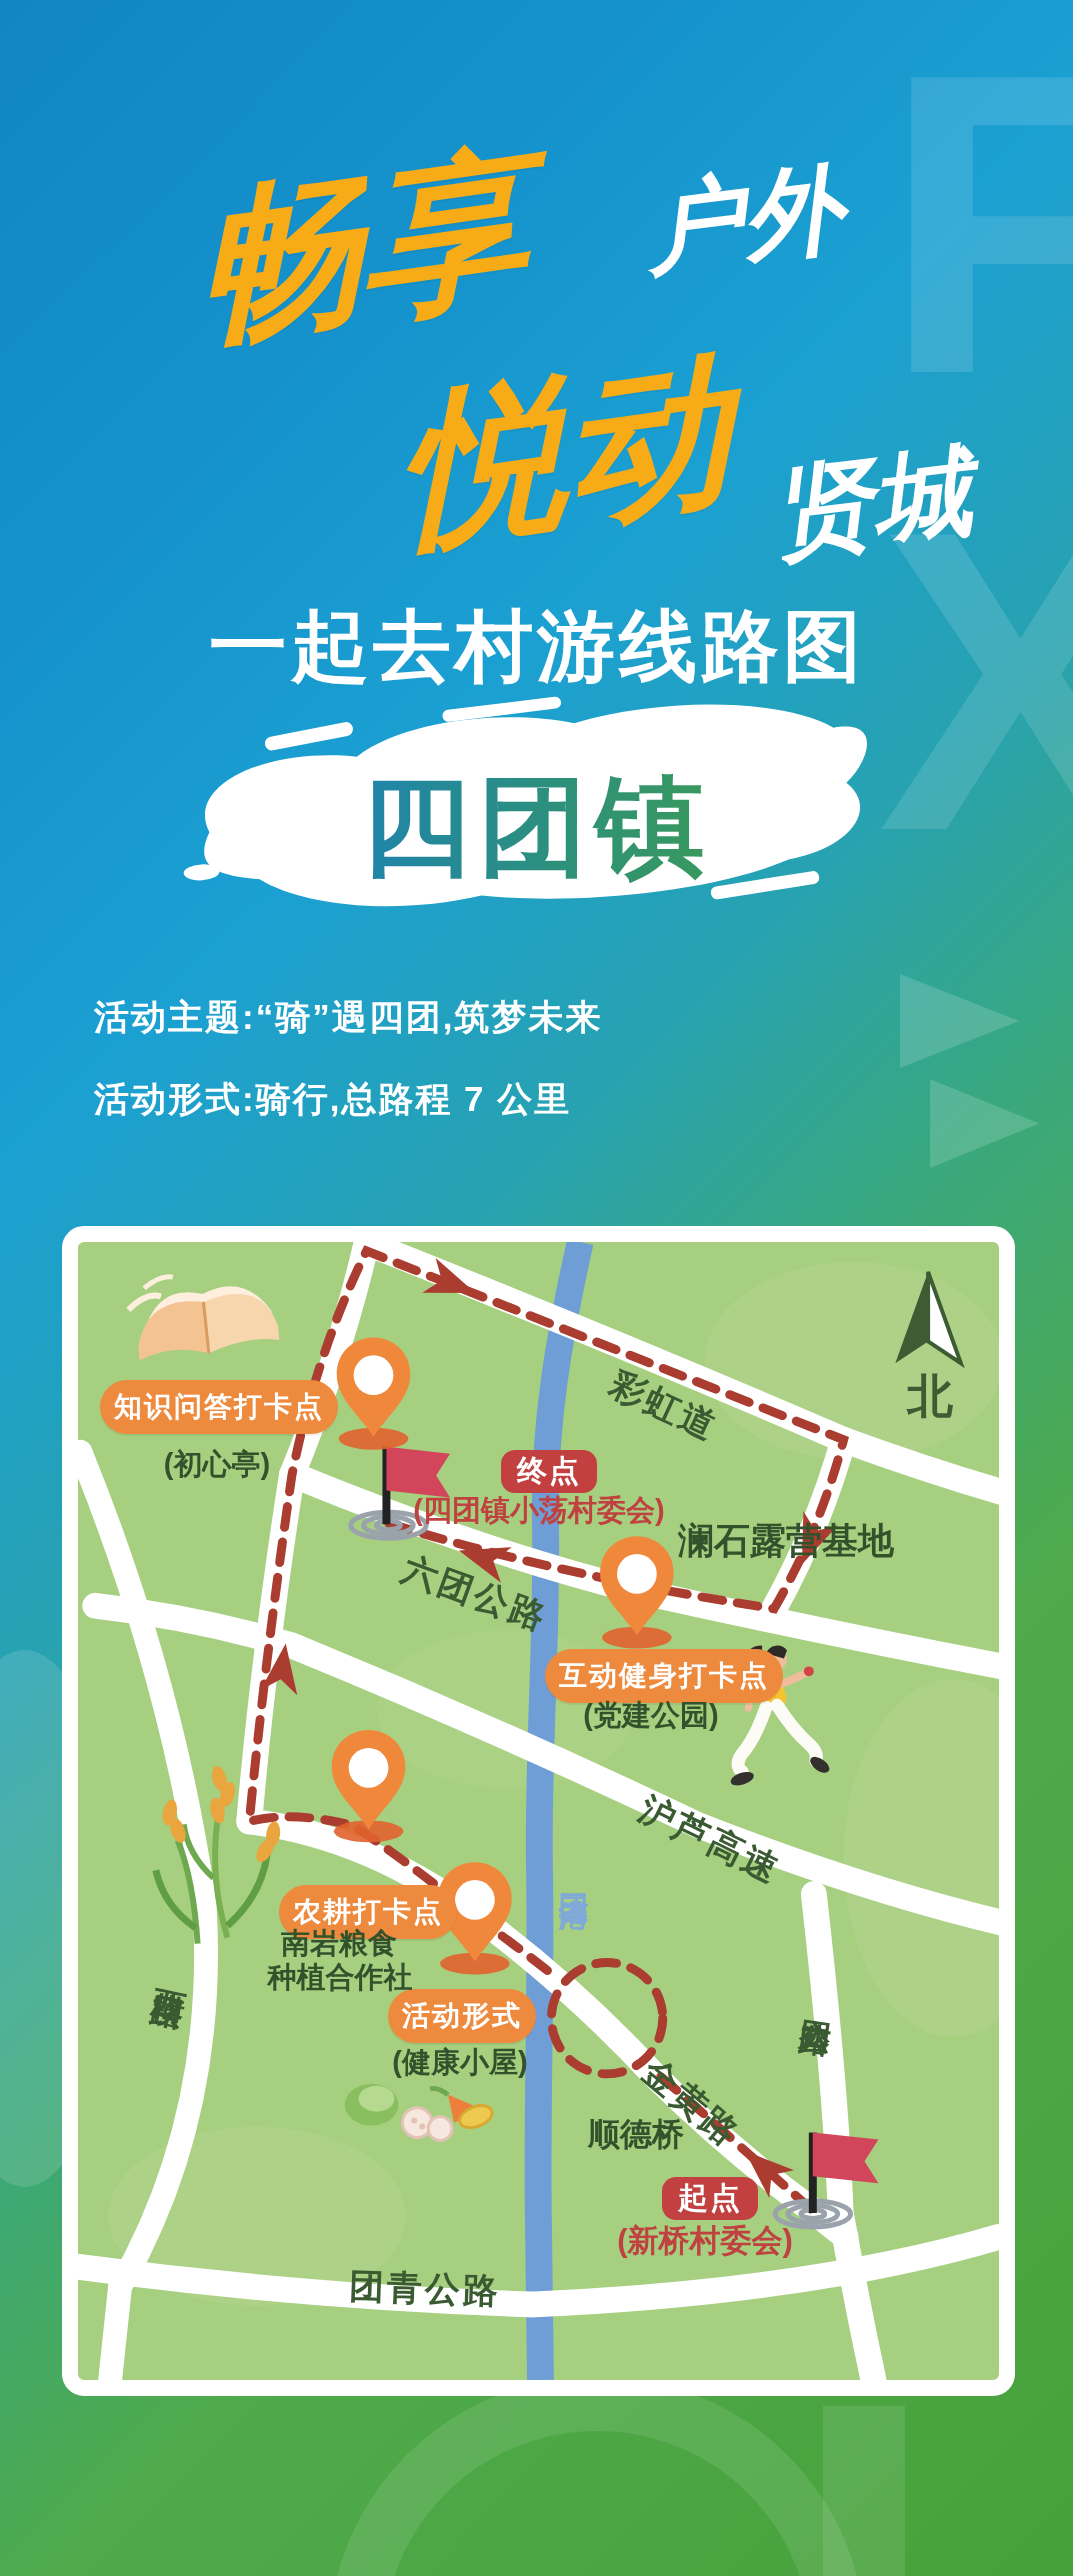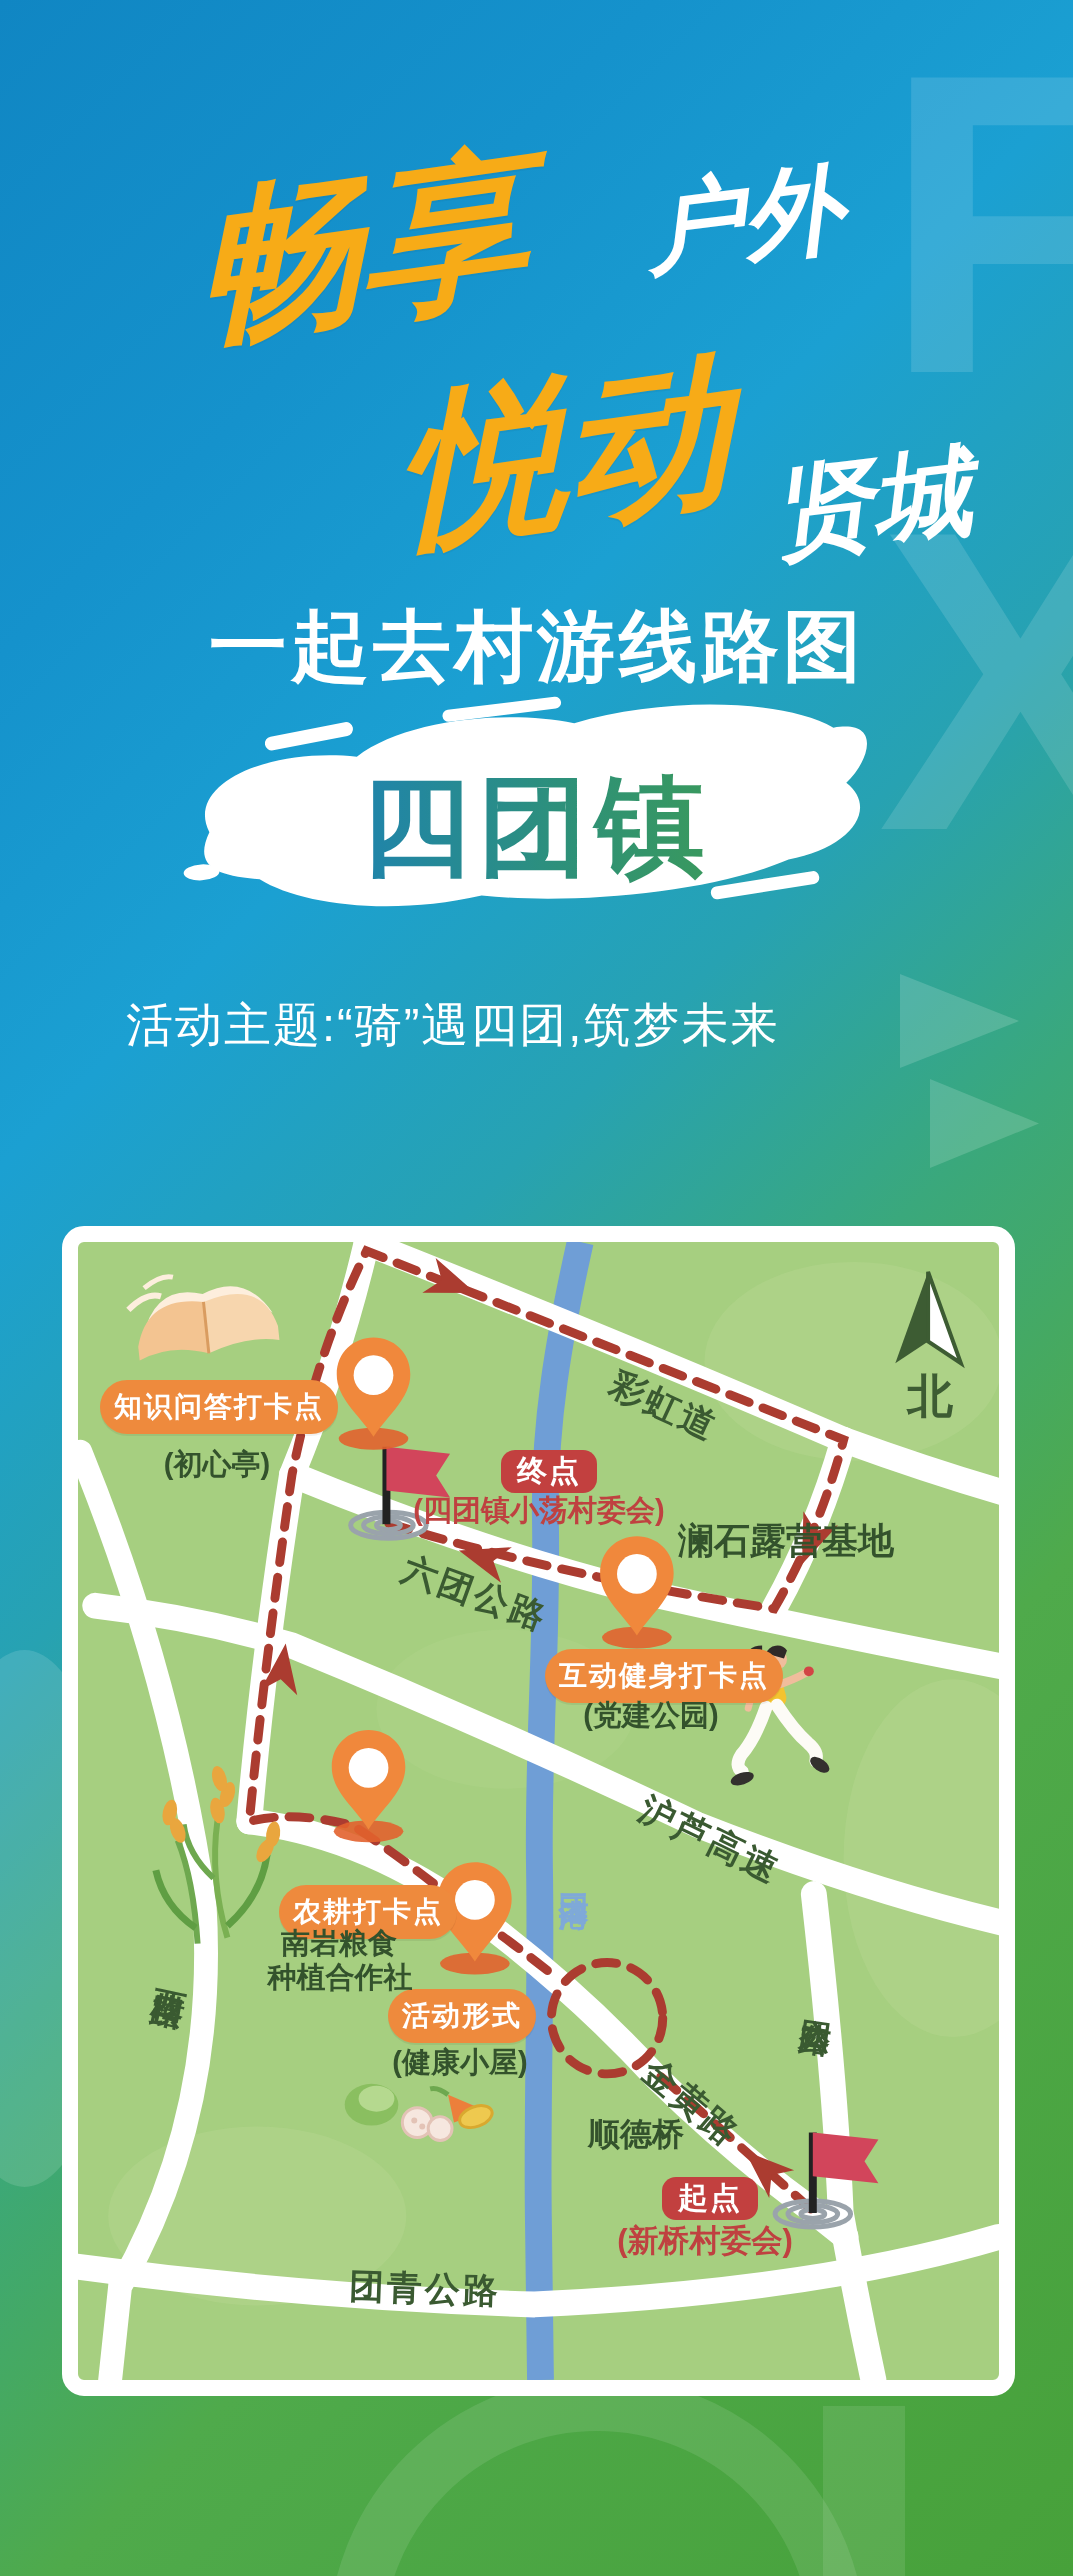--- a/index.html
+++ b/index.html
@@ -13,21 +13,21 @@
   .blob{position:absolute;background:rgba(255,255,255,.13);border-radius:50%;}
   .ringwm{position:absolute;border:55px solid rgba(255,255,255,.10);border-radius:50%;}
   .barwm{position:absolute;background:rgba(255,255,255,.10);}
 
   .script{position:absolute;color:#f7ab17;font-size:167px;font-weight:900;font-style:italic;line-height:1;transform:rotate(-8deg) skewX(-6deg);text-shadow:0 2px 0 rgba(0,0,0,.04);}
   .plain{position:absolute;color:#ffffff;font-size:99px;font-weight:900;font-style:italic;line-height:1;transform:rotate(-7deg);}
   .title{position:absolute;left:0;width:100%;text-align:center;color:#fff;font-size:78px;font-weight:900;letter-spacing:4px;}
   .brush{position:absolute;}
   .town{position:absolute;width:756px;text-align:center;font-size:109px;font-weight:900;letter-spacing:8px;
         background:linear-gradient(90deg,#1a7fc0 15%,#2e9177 55%,#44a046 90%);-webkit-background-clip:text;background-clip:text;color:transparent;}
-  .info{position:absolute;color:#fff;font-size:47px;font-weight:400;letter-spacing:2px;margin-left:32px;}
+  .info{position:absolute;color:#fff;font-size:35px;font-weight:700;letter-spacing:2px;}
 
   #mapbox{position:absolute;left:62px;top:1226px;width:921px;height:1138px;border:16px solid #ffffff;border-radius:22px;background:#a6cf80;overflow:hidden;}
   #mapbox svg{position:absolute;left:0;top:0;}
   .maplabel{position:absolute;color:#33522c;font-weight:800;white-space:nowrap;transform:translate(-50%,-50%);}
   .roadlab{font-size:35px;color:#3a5a31;letter-spacing:3px;}
   .sublab{font-size:29px;}
   .redlab{color:#bf4140;font-size:29px;}
   .bluelab{color:#7fa9d8;font-size:30px;letter-spacing:2px;writing-mode:vertical-rl;}
   .vert{writing-mode:vertical-rl;letter-spacing:2px;}
   .cp-badge{position:absolute;background:#ee8a3d;color:#fff;font-size:28px;font-weight:800;letter-spacing:2px;
@@ -61,20 +61,21 @@
       <path d="M60,120 C38,72 120,38 212,52 C262,18 362,12 432,30 C522,8 642,16 692,48 C744,42 724,86 702,104 C734,132 702,170 640,178 C558,208 420,212 330,198 C238,214 148,198 108,170 C58,164 44,150 60,120 Z" fill="#ffffff"></path>
       <rect x="120" y="22" width="90" height="14" rx="7" fill="#ffffff" transform="rotate(-8 165 29)"></rect>
       <rect x="300" y="6" width="120" height="12" rx="6" fill="#ffffff" transform="rotate(-4 360 12)"></rect>
       <rect x="560" y="196" width="110" height="13" rx="6" fill="#ffffff" transform="rotate(-6 615 202)"></rect>
       <ellipse cx="50" cy="160" rx="18" ry="8" fill="#ffffff"></ellipse>
     </g>
   </svg>
   <div class="town" style="left:159px;top:754px;">四团镇</div>
 
   <div class="info" style="left:94px;top:994px;">活动主题:“骑”遇四团,筑梦未来</div>
+  <div class="info" style="left:94px;top:1076px;">活动形式:骑行,总路程 7 公里</div>
 
   <div id="mapbox">
     <svg width="921" height="1138" viewBox="0 0 926 1145">
 
       <g fill="#b3d58d" opacity="0.55">
         <ellipse cx="780" cy="120" rx="150" ry="100"></ellipse>
         <ellipse cx="880" cy="620" rx="110" ry="180"></ellipse>
         <ellipse cx="180" cy="980" rx="150" ry="90"></ellipse>
         <ellipse cx="430" cy="470" rx="130" ry="80" opacity="0.6"></ellipse>
       </g>

